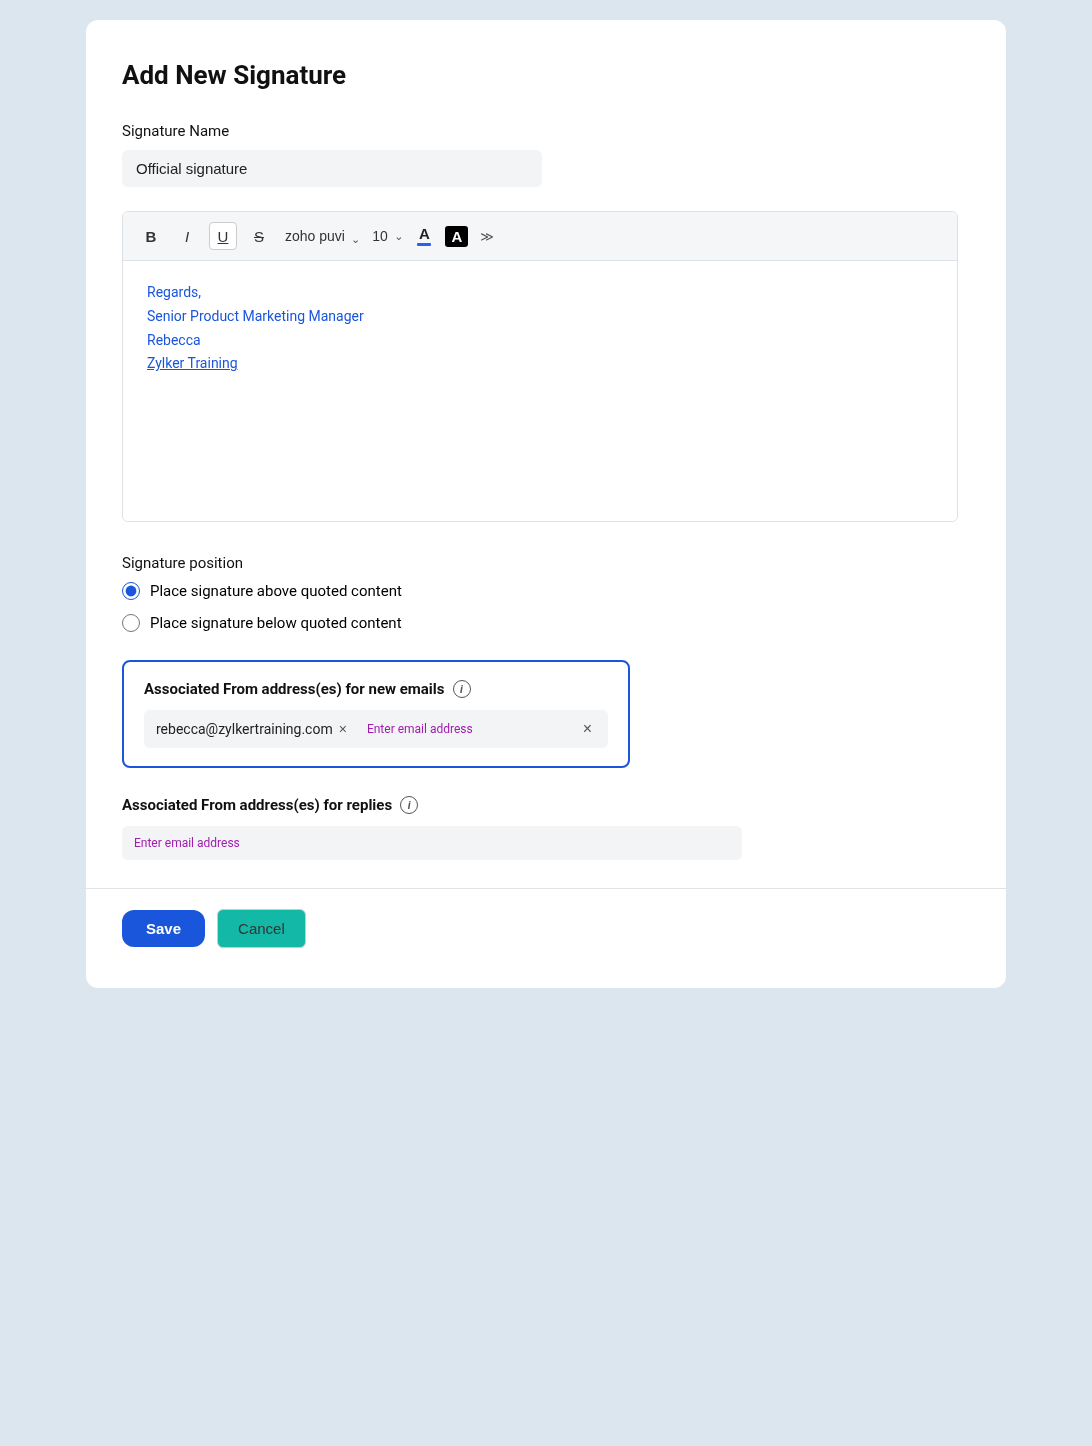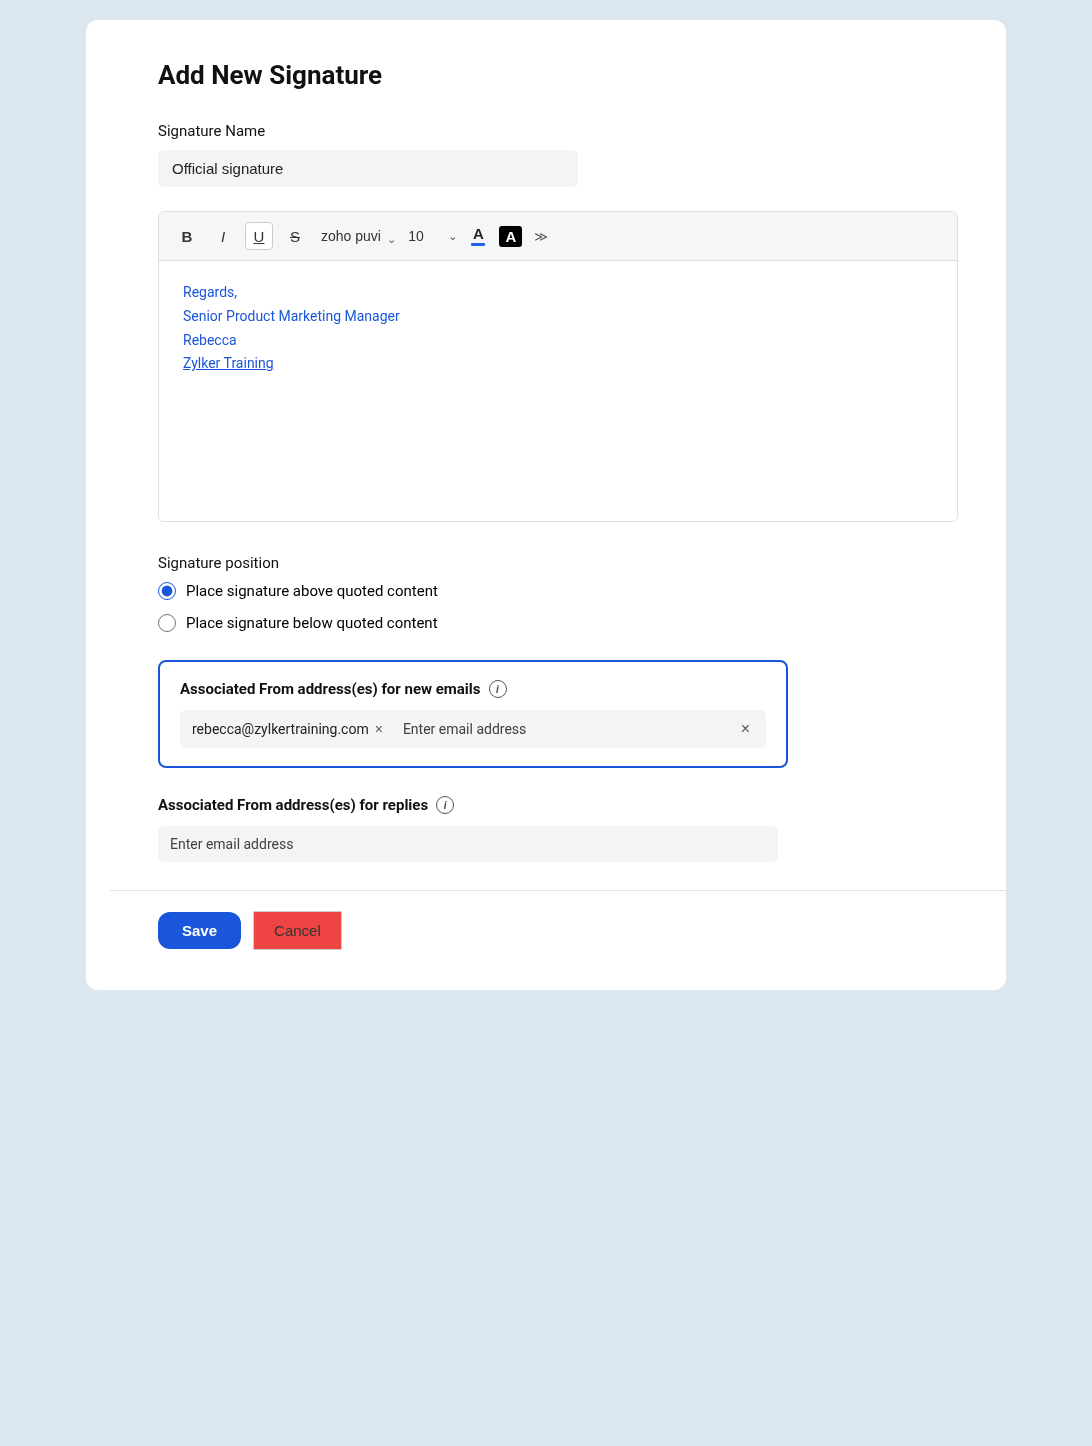--- a/index.html
+++ b/index.html
@@ -15,21 +15,21 @@
       justify-content: center;
       align-items: flex-start;
       min-height: 100vh;
       padding: 20px;
     }
 
     .card {
       background: #ffffff;
       border-radius: 12px;
       width: 920px;
-      padding: 40px 48px 40px 72px;
+      padding: 40px 48px 40px 36px;
       position: relative;
     }
 
     .page-title {
       font-size: 26px;
       font-weight: 700;
       color: #111111;
       margin-bottom: 32px;
     }
 
@@ -120,21 +120,21 @@
 
     .font-family-wrapper {
       display: flex;
       align-items: flex-end;
       gap: 2px;
     }
 
     .font-size-wrapper {
       display: flex;
       align-items: center;
-      gap: 20px;
+      gap: 2px;
     }
 
     .chevron-icon {
       font-size: 11px;
       color: #555;
       pointer-events: none;
     }
 
     .color-btn {
       display: flex;
@@ -224,21 +224,21 @@
     .radio-label {
       font-size: 15px;
       color: #000000;
     }
 
     .associated-section {
       border: 2px solid #1a56db;
       border-radius: 8px;
       padding: 18px 20px;
       margin-bottom: 28px;
-      width: 630px;
+      width: 508px;
     }
 
     .associated-section-no-border {
       padding: 0;
       margin-bottom: 28px;
       width: 620px;
     }
 
     .associated-label {
       font-size: 15px;
@@ -287,22 +287,22 @@
     .email-tag-remove {
       cursor: pointer;
       color: #555;
       font-size: 14px;
       line-height: 1;
       background: none;
       border: none;
     }
 
     .email-placeholder {
-      font-size: 14px;
-      color: #404040;
+      font-size: 12px;
+      color: #a21caf;
       flex: 1;
     }
 
     .email-clear-all {
       margin-left: auto;
       cursor: pointer;
       color: #555;
       font-size: 16px;
       background: none;
       border: none;
@@ -324,24 +324,24 @@
       color: #fff;
       border: none;
       border-radius: 12px;
       padding: 10px 24px;
       font-size: 15px;
       font-weight: 600;
       cursor: pointer;
     }
 
     .btn-cancel {
-      background: #ef4444;
+      background: #14b8a6;
       color: #333;
       border: 1.5px solid #ccc;
-      border-radius: 1px;
+      border-radius: 6px;
       padding: 10px 20px;
       font-size: 15px;
       cursor: pointer;
     }
   </style>
 </head>
 <body>
 
 <div class="card">
   <h1 class="page-title">Add New Signature</h1>

